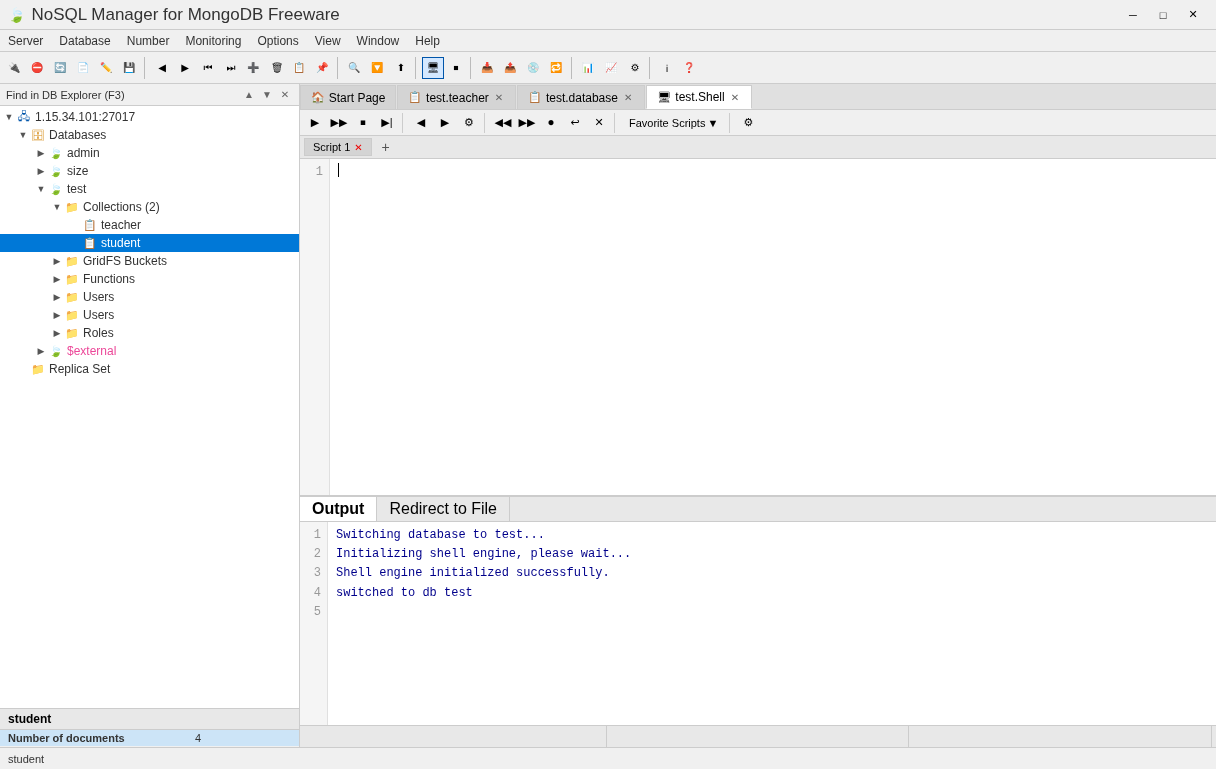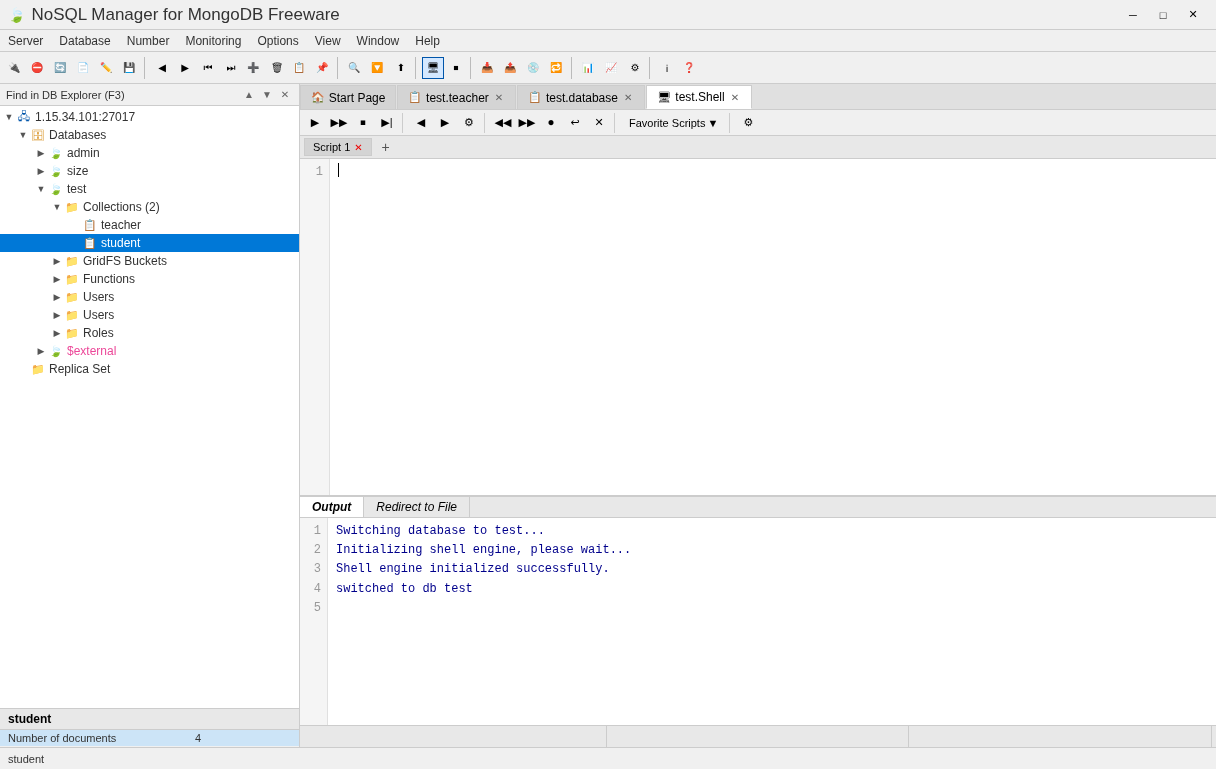--- a/index.html
+++ b/index.html
@@ -38,21 +38,21 @@
     .tree-icon { width: 16px; height: 16px; display: inline-flex; align-items: center; justify-content: center; margin-right: 3px; font-size: 11px; }
     .node-label { font-size: 12px; color: #333; }
 
     
     #info-panel { border-top: 1px solid #ccc; background: #fff; }
     #info-header { background: #e8e8e8; padding: 3px 8px; font-size: 12px; font-weight: bold; border-bottom: 1px solid #ccc; }
     .info-row { display: flex; padding: 2px 4px; border-bottom: 1px solid #f0f0f0; }
     .info-row:nth-child(odd) { background: #fff; }
     .info-row:nth-child(even) { background: #f5f5f5; }
     .info-row.highlighted { background: #cce4f7; }
-    .info-label { flex: 1; font-size: 11px; color: #333; padding-left: 4px; }
+    .info-label { flex: 1; font-size: 11px; color: #333; padding-left: 4px; font-weight: bold; }
     .info-value { width: 100px; font-size: 11px; color: #333; }
 
     
     #right-panel { flex: 1; display: flex; flex-direction: column; background: #f0f0f0; }
 
     
     #tab-bar { display: flex; align-items: flex-end; background: #e0e0e0; border-bottom: 1px solid #ccc; height: 26px; }
     .tab { display: flex; align-items: center; padding: 3px 10px; border: 1px solid #ccc; border-bottom: none; margin-right: 1px; cursor: pointer; background: #d4d4d4; font-size: 12px; height: 24px; gap: 4px; }
     .tab.active { background: #fff; border-bottom: 1px solid #fff; z-index: 1; }
     .tab .tab-close { font-size: 10px; color: #666; cursor: pointer; padding: 0 2px; }
@@ -72,21 +72,21 @@
 
     #editor-area { flex: 1; background: #fff; border: none; font-family: 'Courier New', monospace; font-size: 12px; overflow: auto; position: relative; display: flex; }
     .line-numbers { background: #f5f5f5; border-right: 1px solid #e0e0e0; padding: 4px 6px; min-width: 30px; text-align: right; font-family: 'Courier New', monospace; font-size: 12px; color: #999; line-height: 1.5; user-select: none; }
     .editor-content { flex: 1; padding: 4px 8px; font-family: 'Courier New', monospace; font-size: 12px; line-height: 1.5; outline: none; }
     .cursor { width: 1px; height: 14px; background: #000; display: inline-block; animation: blink 1s infinite; }
     @keyframes blink { 0%, 50% { opacity: 1; } 51%, 100% { opacity: 0; } }
 
     
     #output-container { height: 230px; border-top: 2px solid #ccc; display: flex; flex-direction: column; background: #fff; }
     #output-tabs { display: flex; background: #e8e8e8; border-bottom: 1px solid #ccc; }
-    .out-tab { padding: 3px 12px; cursor: pointer; font-size: 12px; border-right: 1px solid #ccc; font-style: italic; }
+    .out-tab { padding: 3px 12px; cursor: pointer; font-size: 16px; border-right: 1px solid #ccc; }
     .out-tab.active { background: #fff; font-weight: bold; }
     #output-content { flex: 1; overflow-y: auto; display: flex; }
     .out-line-numbers { background: #f5f5f5; border-right: 1px solid #e0e0e0; padding: 4px 6px; min-width: 28px; text-align: right; font-family: 'Courier New', monospace; font-size: 12px; color: #999; line-height: 1.6; user-select: none; }
     .out-text { flex: 1; padding: 4px 8px; font-family: 'Courier New', monospace; font-size: 12px; color: #00008b; line-height: 1.6; }
 
     
     #status-bar { height: 22px; background: #f0f0f0; border-top: 1px solid #ccc; display: flex; align-items: center; padding: 0 8px; font-size: 11px; color: #333; }
     
     
     ::-webkit-scrollbar { width: 8px; height: 8px; }

